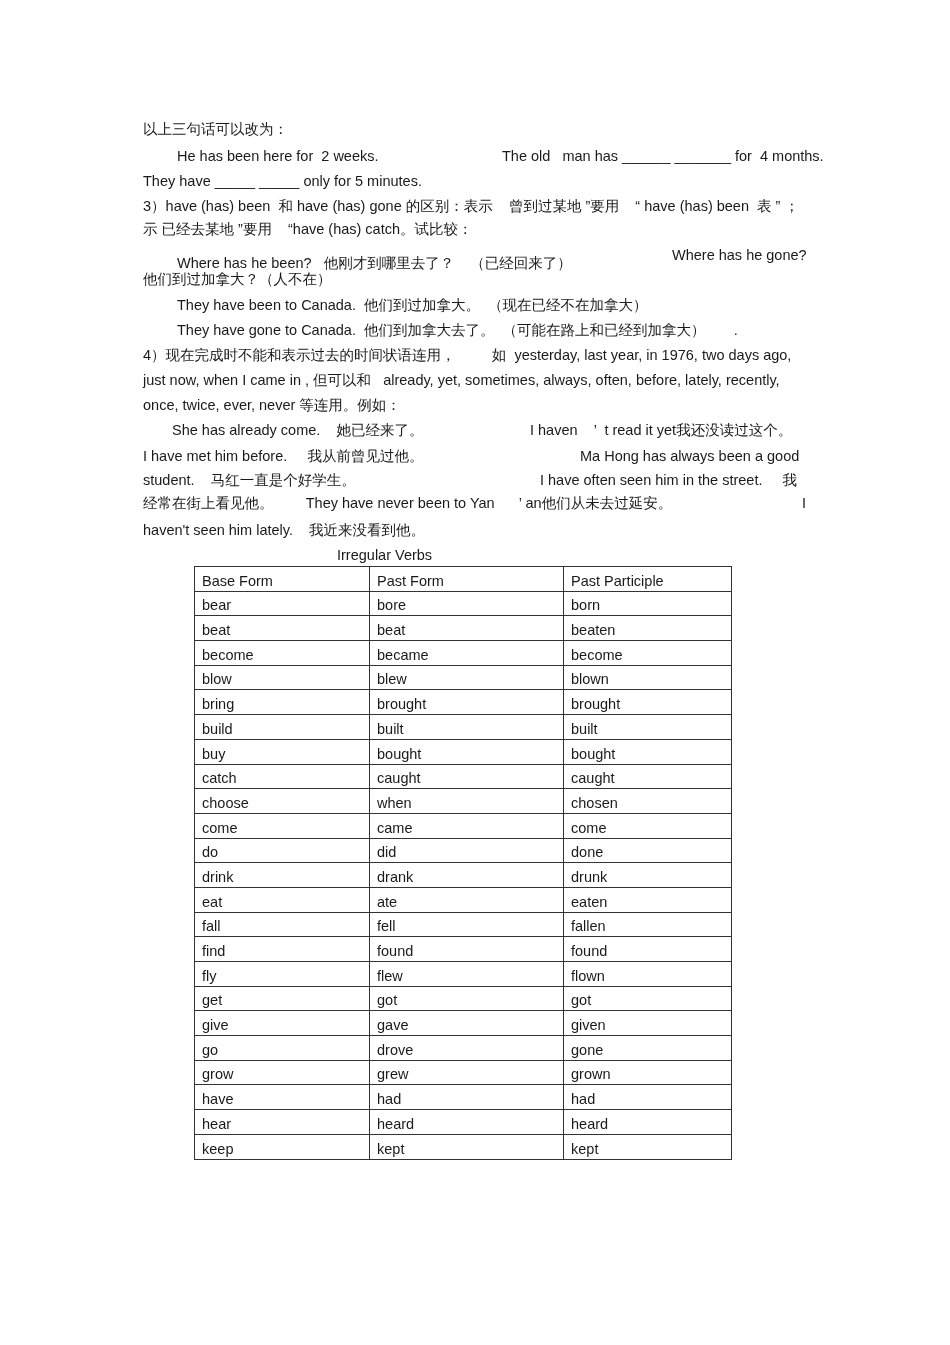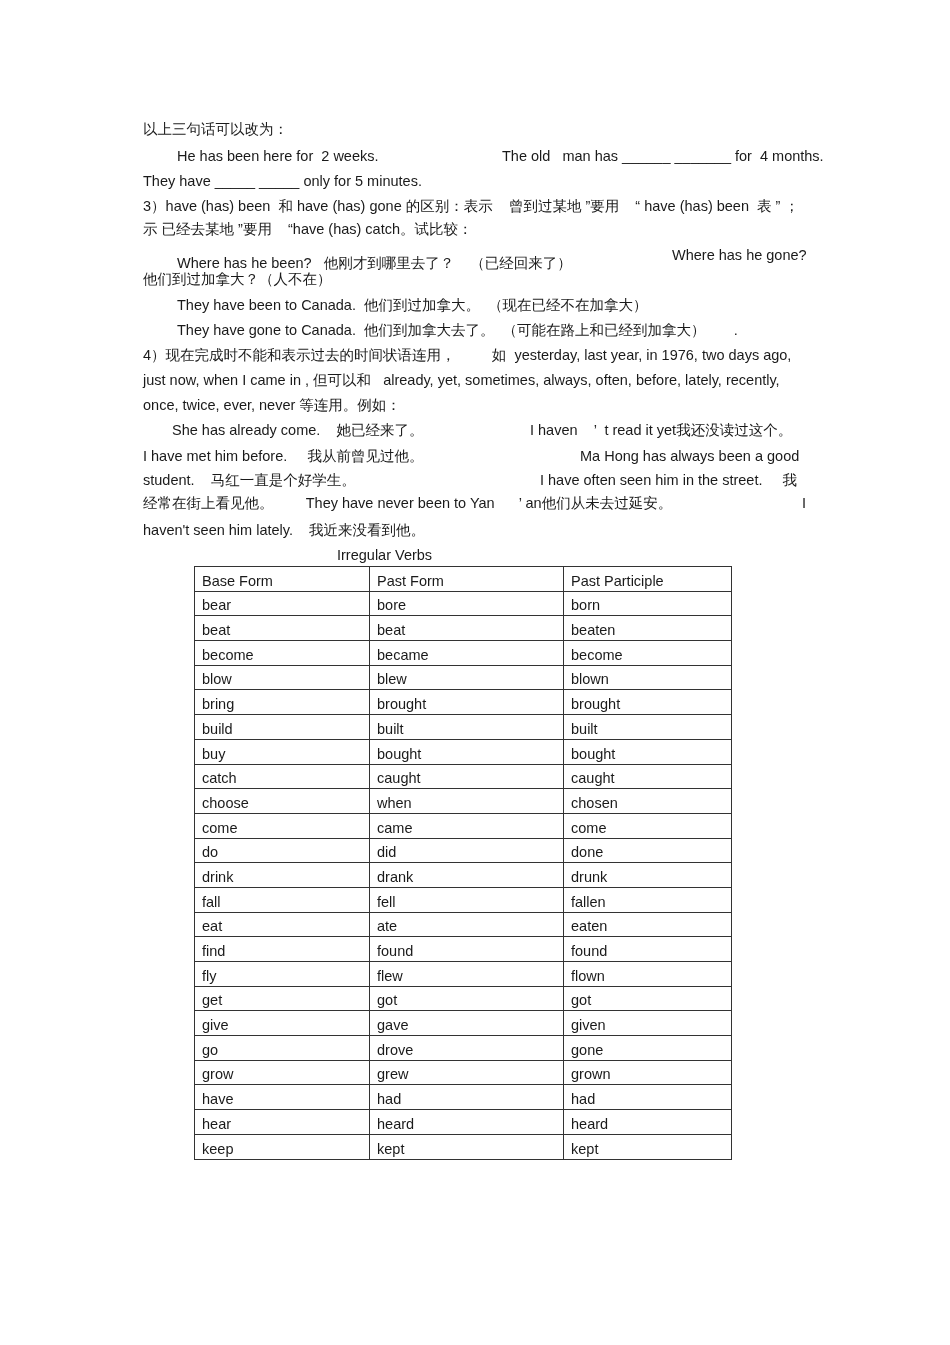--- a/index.html
+++ b/index.html
@@ -150,30 +150,30 @@
         <td>do</td>
         <td>did</td>
         <td>done</td>
       </tr>
       <tr>
         <td>drink</td>
         <td>drank</td>
         <td>drunk</td>
       </tr>
       <tr>
+        <td>eat</td>
+        <td>ate</td>
+        <td>eaten</td>
+      </tr>
+      <tr>
         <td>fall</td>
         <td>fell</td>
         <td>fallen</td>
       </tr>
       <tr>
-        <td>eat</td>
-        <td>ate</td>
-        <td>eaten</td>
-      </tr>
-      <tr>
         <td>find</td>
         <td>found</td>
         <td>found</td>
       </tr>
       <tr>
         <td>fly</td>
         <td>flew</td>
         <td>flown</td>
       </tr>
       <tr>

